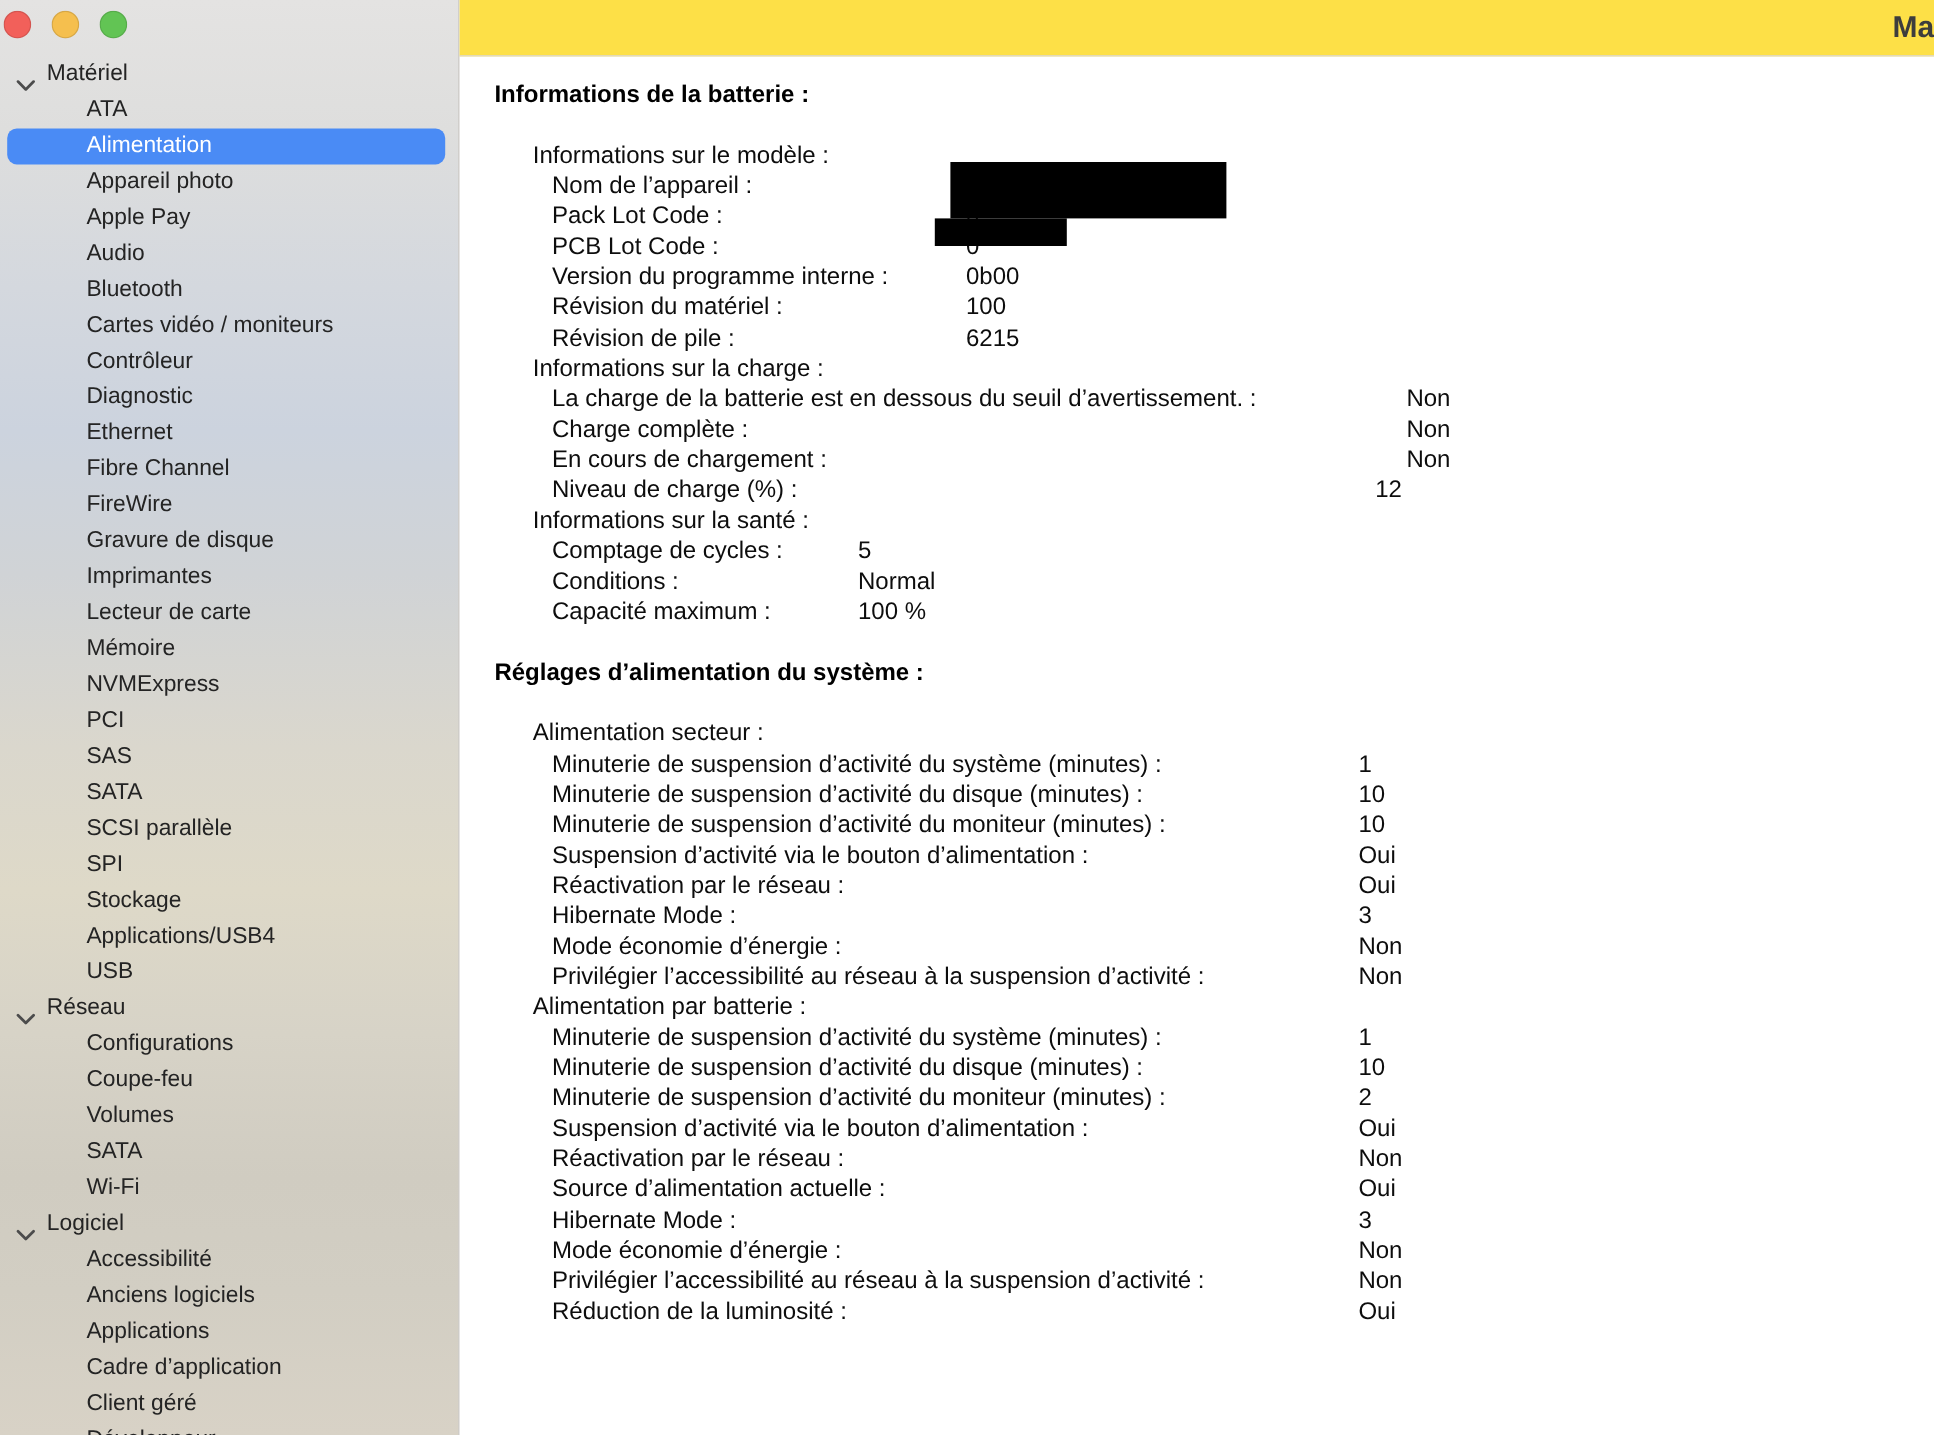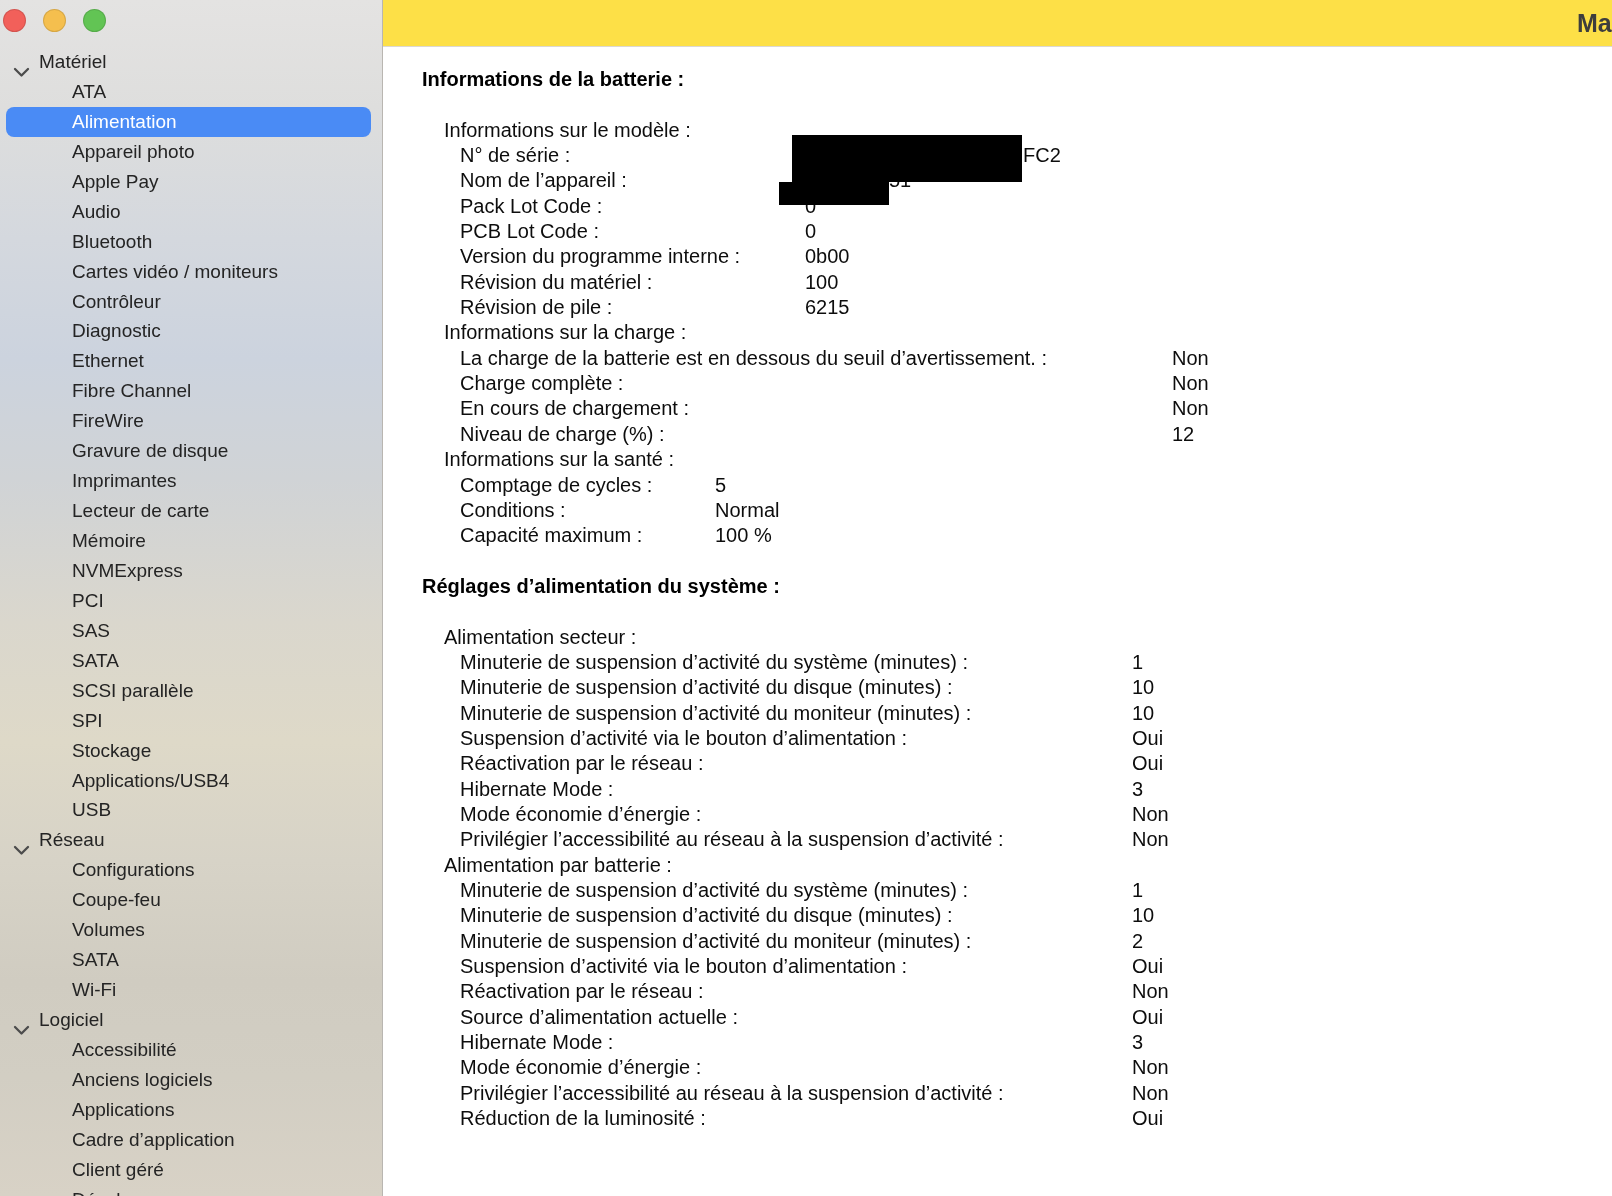--- a/index.html
+++ b/index.html
@@ -24,21 +24,21 @@
   .sb-row.group .lbl { left:39px; }
   .sb-row.selected .lbl { color:#ffffff; }
   .sb-row .chev { position:absolute; left:13px; top:10px; }
   
   .main { position:absolute; left:383px; top:0; right:0; bottom:0; background:#ffffff; }
   .titlebar { position:absolute; left:0; right:0; top:0; height:46px; background:#fde047; border-bottom:1px solid #dbd8d3; }
   .title { position:absolute; left:1194px; top:0; line-height:46px; font-size:25px; font-weight:bold; color:#3d3d3d; white-space:nowrap; }
   .content { position:absolute; left:0; right:0; top:47px; bottom:0; overflow:hidden; }
   .rows { padding-top:20px; }
   .row { position:relative; height:25.35px; line-height:25.35px; font-size:20px; color:#0d0d0d; white-space:nowrap; }
-  .row.heading { padding-left:39px; font-weight:bold; color:#000; }
+  .row.heading { padding-left:29px; font-weight:bold; color:#000; }
   .row.section { padding-left:61px; }
   .row.item { padding-left:77px; }
   .row .val { position:absolute; top:0; }
   .redaction { position:absolute; background:#000; }
 </style>
 </head>
 <body>
 
 <div class="window">
 
@@ -181,32 +181,31 @@
 
   <div class="main">
     <div class="titlebar">
       <div class="title">Ma</div>
     </div>
     <div class="content">
       <div class="rows">
           <div class="row heading"><span>Informations de la batterie :</span></div>
           <div class="row blank"></div>
           <div class="row section"><span>Informations sur le modèle :</span></div>
-          <div class="row item"><span>N° de série :</span><span class="val" style="left: 640px;">FC2</span></div>
           <div class="row item"><span>Nom de l’appareil :</span><span class="val" style="left: 506px;">51</span></div>
           <div class="row item"><span>Pack Lot Code :</span><span class="val" style="left: 422px;">0</span></div>
           <div class="row item"><span>PCB Lot Code :</span><span class="val" style="left: 422px;">0</span></div>
           <div class="row item"><span>Version du programme interne :</span><span class="val" style="left: 422px;">0b00</span></div>
           <div class="row item"><span>Révision du matériel :</span><span class="val" style="left: 422px;">100</span></div>
           <div class="row item"><span>Révision de pile :</span><span class="val" style="left: 422px;">6215</span></div>
           <div class="row section"><span>Informations sur la charge :</span></div>
           <div class="row item"><span>La charge de la batterie est en dessous du seuil d’avertissement. :</span><span class="val" style="left: 789px;">Non</span></div>
           <div class="row item"><span>Charge complète :</span><span class="val" style="left: 789px;">Non</span></div>
           <div class="row item"><span>En cours de chargement :</span><span class="val" style="left: 789px;">Non</span></div>
-          <div class="row item"><span>Niveau de charge (%) :</span><span class="val" style="left: 789px; text-align: center;">12</span></div>
+          <div class="row item"><span>Niveau de charge (%) :</span><span class="val" style="left: 763px; text-align: center;">12</span></div>
           <div class="row section"><span>Informations sur la santé :</span></div>
           <div class="row item"><span>Comptage de cycles :</span><span class="val" style="left: 332px;">5</span></div>
           <div class="row item"><span>Conditions :</span><span class="val" style="left: 332px;">Normal</span></div>
           <div class="row item"><span>Capacité maximum :</span><span class="val" style="left: 332px;">100 %</span></div>
           <div class="row blank"></div>
           <div class="row heading"><span>Réglages d’alimentation du système :</span></div>
           <div class="row blank"></div>
           <div class="row section"><span>Alimentation secteur :</span></div>
           <div class="row item"><span>Minuterie de suspension d’activité du système (minutes) :</span><span class="val" style="left: 749px;">1</span></div>
           <div class="row item"><span>Minuterie de suspension d’activité du disque (minutes) :</span><span class="val" style="left: 749px;">10</span></div>

